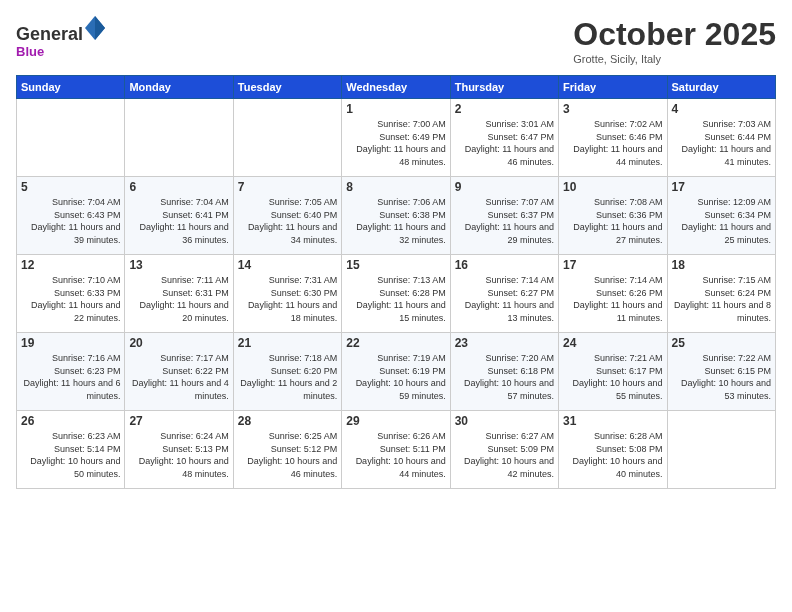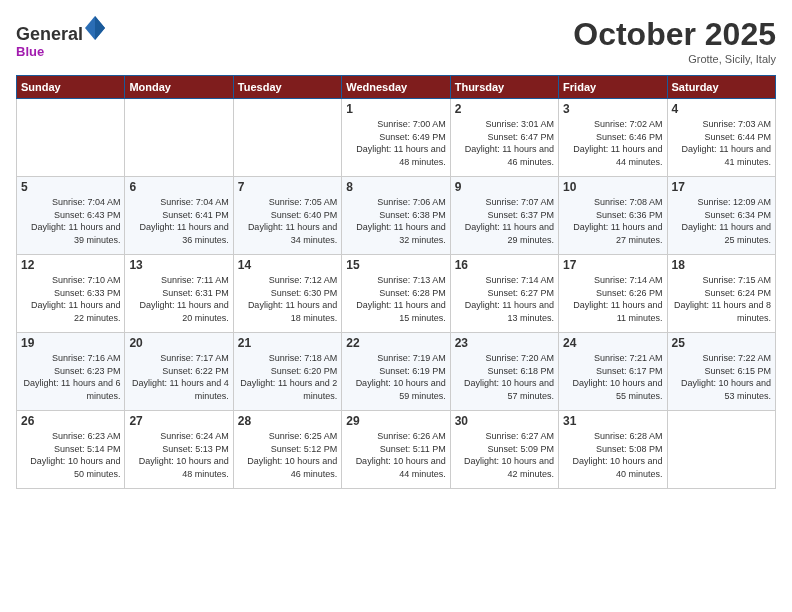--- a/index.html
+++ b/index.html
@@ -32,21 +32,20 @@
       font-weight: bold;
       line-height: 1.1;
     }
     .logo-general { color: #333; }
     .logo-icon {
       width: 20px;
       height: 24px;
       margin-left: 2px;
     }
     .title-block {
-      text-align: right;
     }
     .month-title {
       font-size: 32px;
       font-weight: bold;
       color: #333;
     }
     .subtitle {
       font-size: 11px;
       color: #555;
     }
@@ -85,21 +84,21 @@
       font-size: 9px;
       color: #333;
       line-height: 1.4;
       text-align: right;
     }
     .empty-cell {
       background: #f9f9f9;
     }
     tr:nth-child(even) td { background: #f5f8fc; }
     tr:nth-child(odd) td { background: #fff; }
-    .header-row th { background: #7f1d1d; }
+    .header-row th { background: #1d4ed8; }
   </style>
 </head>
 <body>
 
 <div class="page">
   <div class="header">
     <div class="logo">
       <div>
         <div class="logo-text">
           <span class="logo-general">General</span><svg class="logo-icon" viewBox="0 0 20 24">
@@ -223,21 +222,21 @@
           </td>
           <td>
             <span class="day-number">13</span>
             <div class="day-info">Sunrise: 7:11 AM
 Sunset: 6:31 PM
 Daylight: 11 hours
 and 20 minutes.</div>
           </td>
           <td>
             <span class="day-number">14</span>
-            <div class="day-info">Sunrise: 7:12 AM
+            <div class="day-info">Sunrise: 7:31 AM
 Sunset: 6:30 PM
 Daylight: 11 hours
 and 18 minutes.</div>
           </td>
           <td>
             <span class="day-number">15</span>
             <div class="day-info">Sunrise: 7:13 AM
 Sunset: 6:28 PM
 Daylight: 11 hours
 and 15 minutes.</div>

